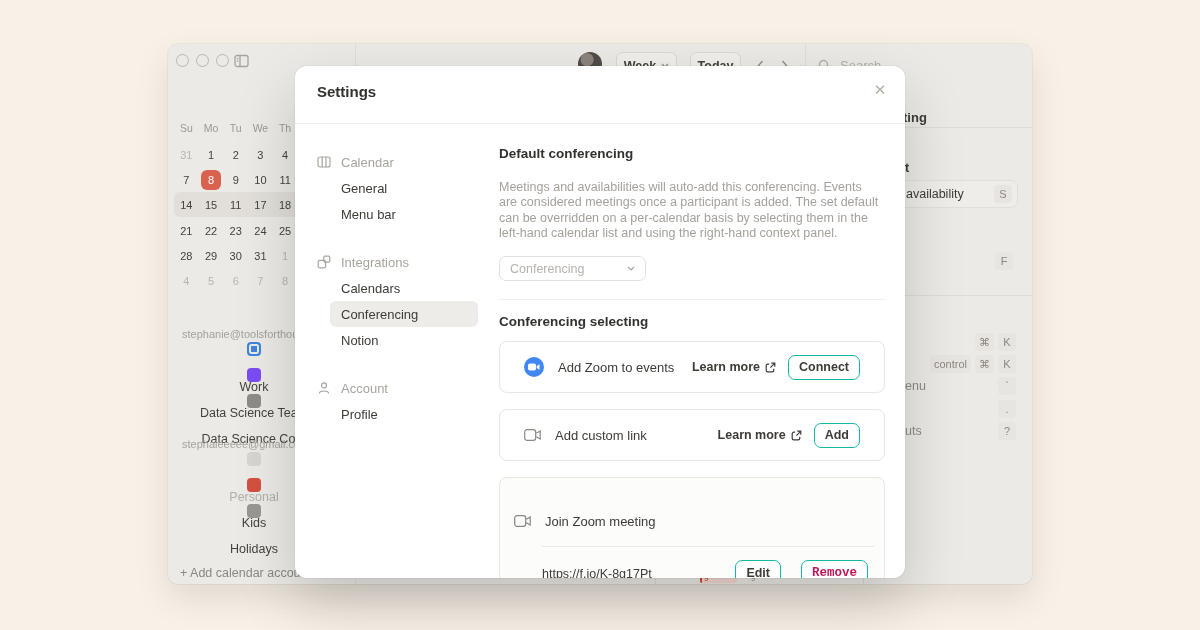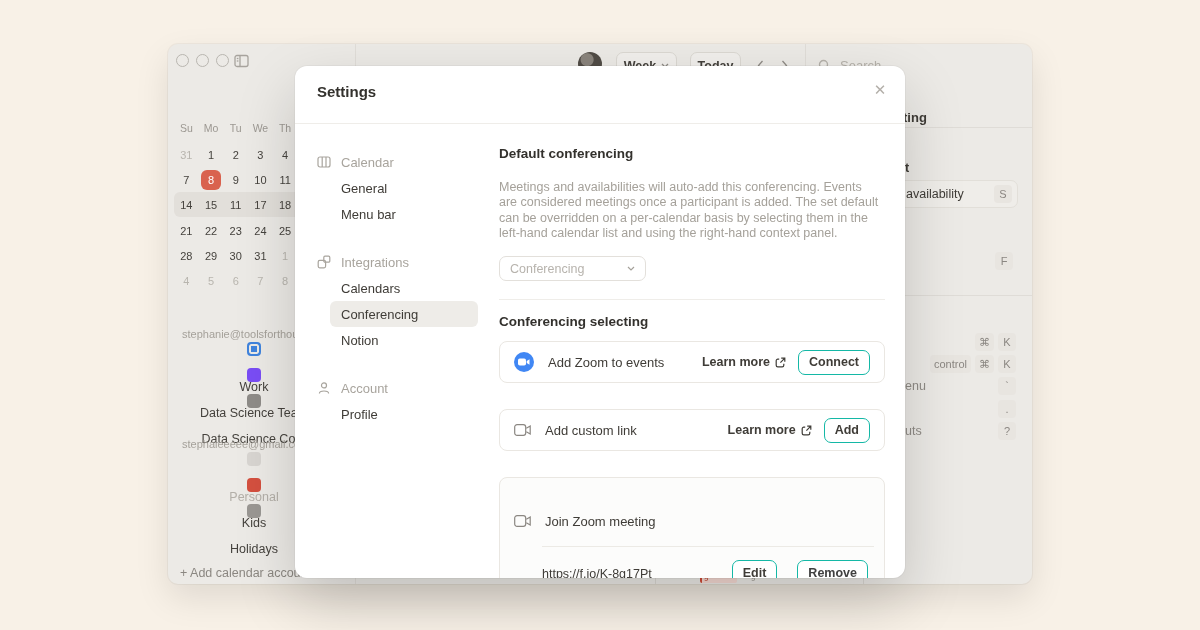--- a/index.html
+++ b/index.html
@@ -98,29 +98,29 @@
   .content > * { position:absolute; }
   .c-title { left:0; top:0; font-size:13.5px; font-weight:700; color:#33312d; }
   .c-desc { left:0; top:34px; width:382px; font-size:12.5px; line-height:15.3px; color:#a5a19a; }
   .dropdown { left:0; top:110px; width:147px; height:25px; border:1px solid #e3e0db; border-radius:7px;
               display:flex; align-items:center; padding:0 10px; }
   .dropdown .ph { flex:1; font-size:12.5px; color:#b7b3ad; }
   .dropdown .chev { color:#a5a19a; display:flex; }
   .c-div { left:0; top:153px; width:386px; height:1px; background:#efede9; }
   .c-sub { left:0; top:168px; font-size:13.5px; font-weight:700; color:#33312d; }
 
-  .card { left:0; width:386px; height:42px; border:1px solid #eae7e2; border-radius:8px;
-          display:flex; align-items:center; padding:0 14px; background:#fff; }
+  .card { left:0; width:386px; height:52px; border:1px solid #eae7e2; border-radius:8px;
+          display:flex; align-items:center; padding:0 24px; background:#fff; }
   .card .lbl { margin-left:14px; font-size:13px; color:#3f3c37; }
   .card .sp { flex:1; }
   .learn { display:flex; align-items:center; gap:5px; font-size:12.5px; font-weight:700;
            color:#3f3c37; margin-right:12px; }
   .btn { height:25px; padding:0 10px; background:#fff; border:1px solid #14b8a6; border-radius:7px;
          font-size:12.5px; font-weight:700; color:#3f3c37; display:flex; align-items:center; }
-  .btn.danger { color:#404040; }
+  .btn.danger { color:#be185d;font-family:Liberation Mono, monospace; }
 
   .card3 { left:0; top:331px; width:386px; height:148px; border:1px solid #eae7e2; border-radius:8px;
            background:#fcfcfb; }
   .card3 > * { position:absolute; }
   .card3 .row1 { left:14px; top:30px; height:26px; display:flex; align-items:center; }
   .card3 .row1 .lbl { margin-left:14px; font-size:13px; color:#3f3c37; }
   .card3 .div { left:42px; top:68px; width:332px; height:1px; background:#eceae5; }
   .card3 .row2 { left:42px; top:82px; width:326px; height:25px; display:flex; align-items:flex-start; gap:20px; }
   .card3 .url { flex:1; font-size:12.5px; color:#3f3c37; border-bottom:1px dashed #b5b1aa;
                 align-self:flex-end; padding-bottom:3px; width:fit-content; flex:none; margin-right:auto; }

